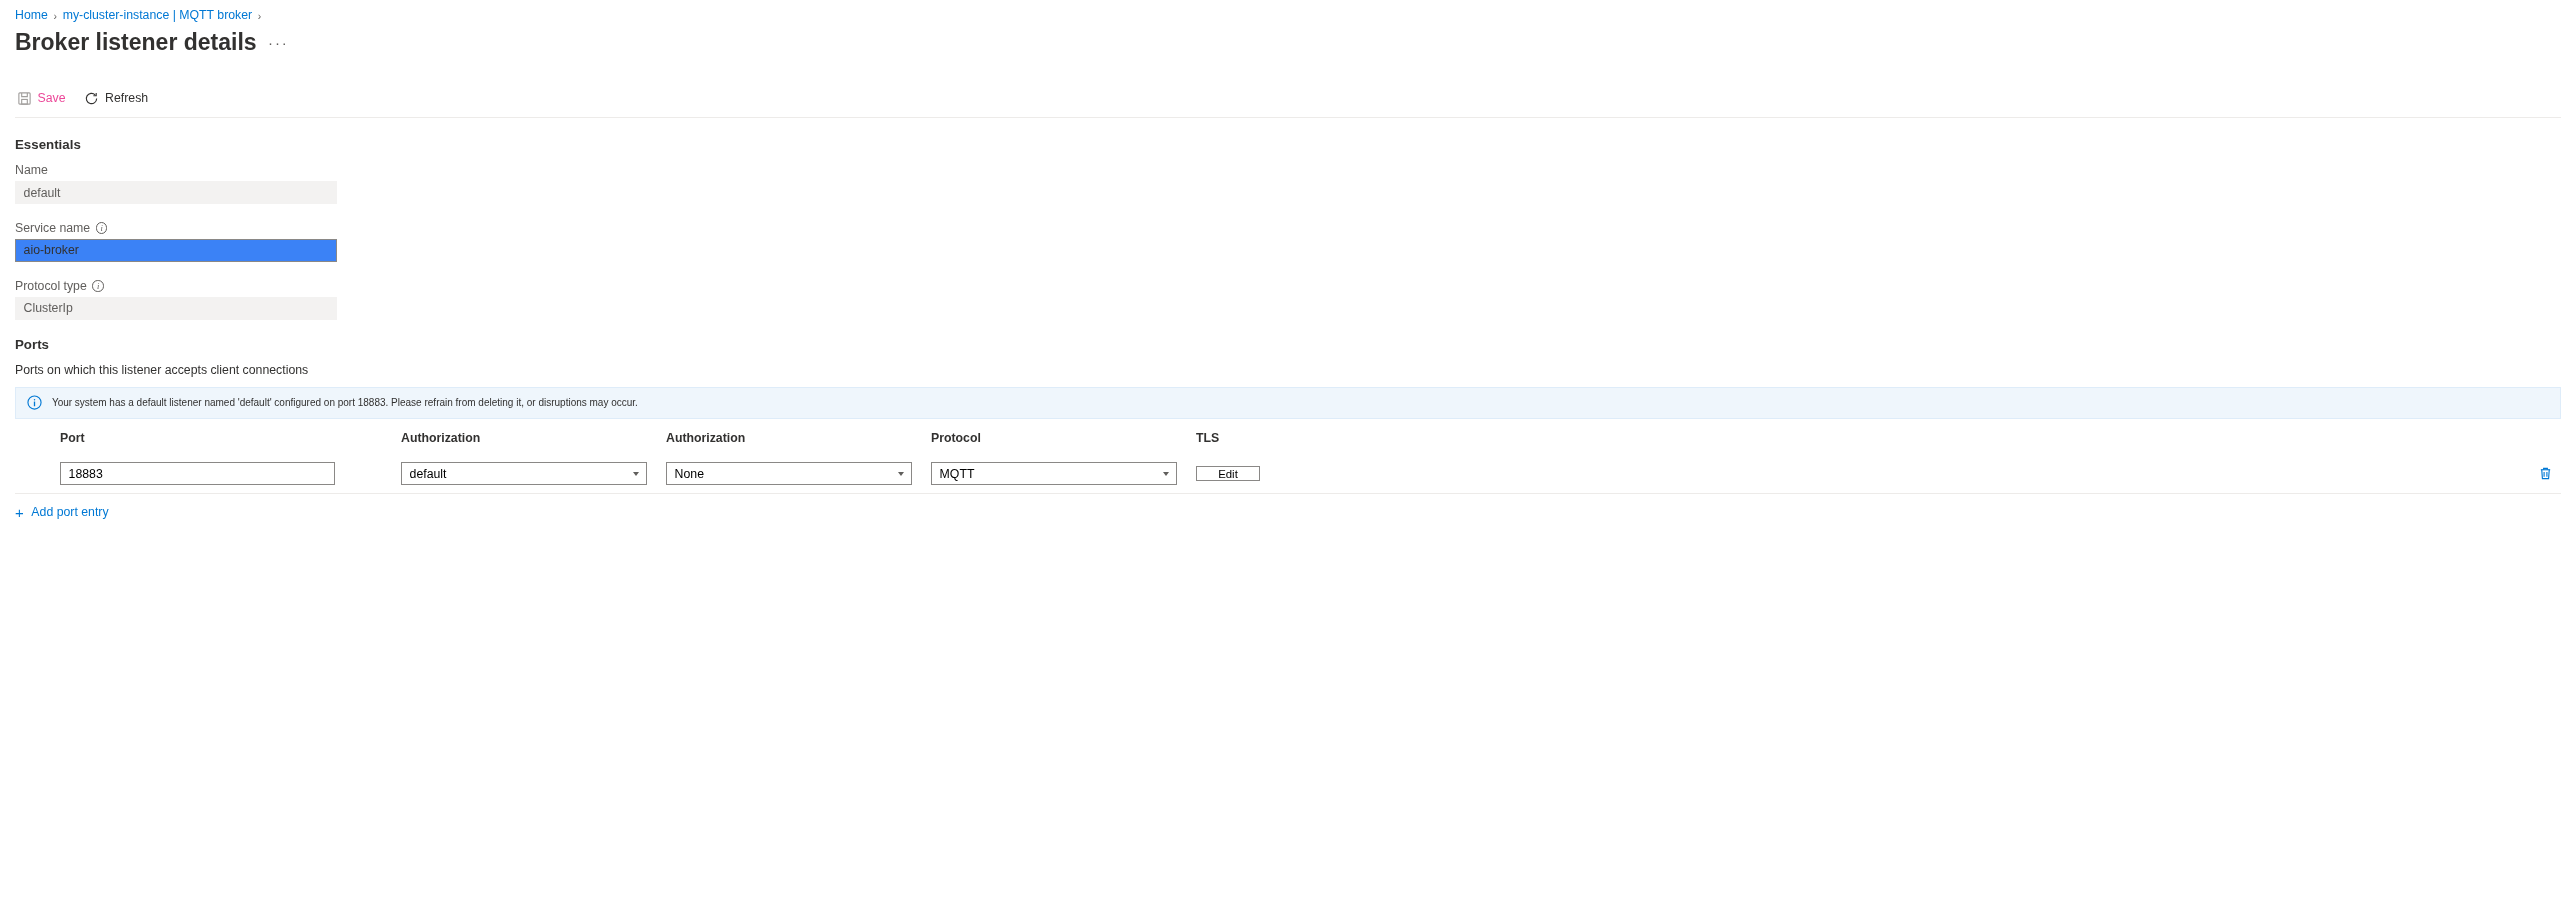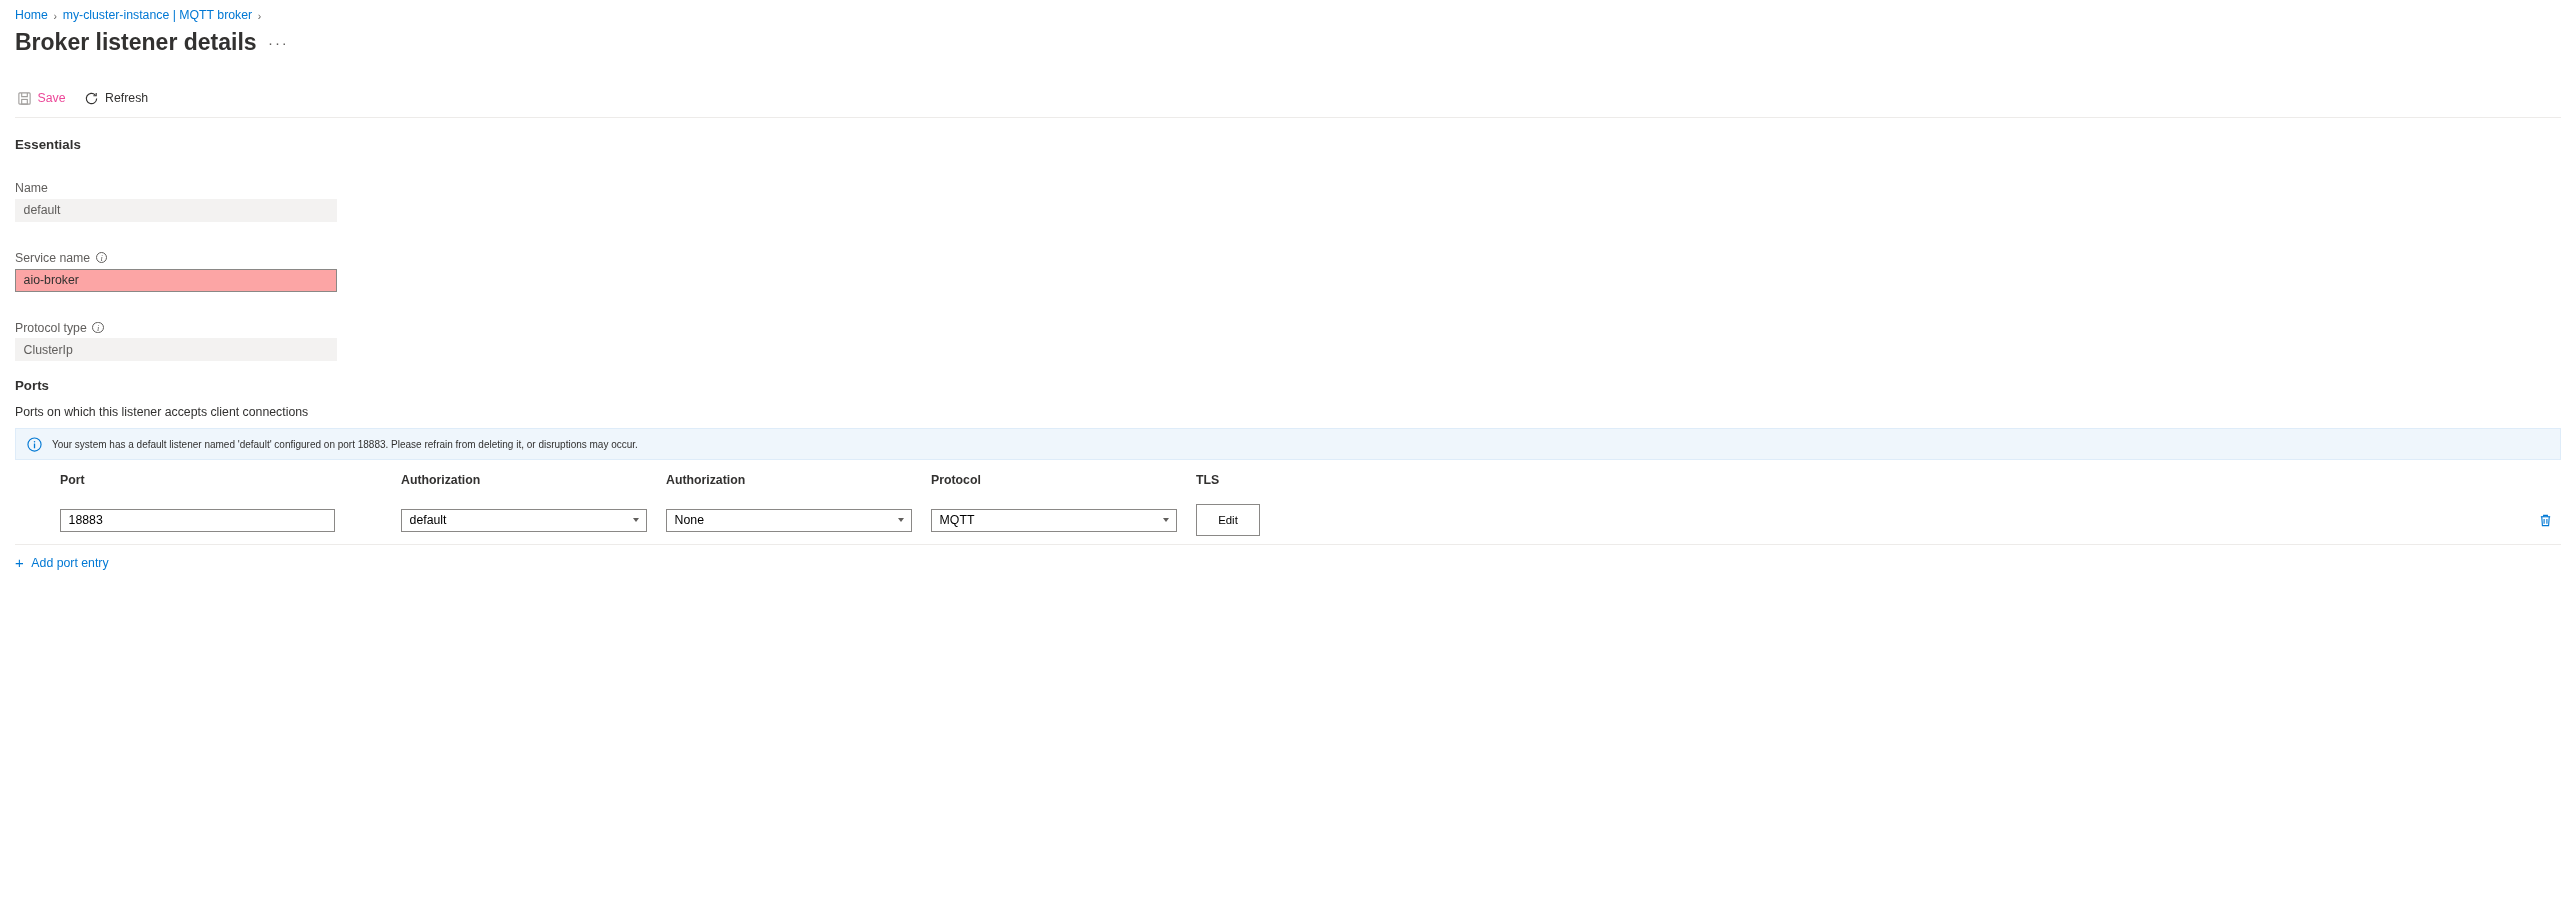--- a/index.html
+++ b/index.html
@@ -83,21 +83,20 @@
     .field-group {
       margin-bottom: 17px;
     }
     .field-label {
       display: flex;
       align-items: center;
       gap: 5.7px;
       font-size: 12.3px;
       color: #605e5c;
       margin-bottom: 3.8px;
-      margin-top: 29px;
     }
     .info-icon {
       width: 11.4px;
       height: 11.4px;
       border: 0.9px solid #605e5c;
       border-radius: 50%;
       display: inline-flex;
       align-items: center;
       justify-content: center;
       font-size: 8.5px;
@@ -105,21 +104,21 @@
       font-style: italic;
       font-family: Georgia, serif;
     }
     .text-input {
       width: 322px;
       height: 23px;
       padding: 1.9px 7.6px;
       border: 0.9px solid #8a8886;
       font-size: 12.3px;
       color: #323130;
-      background: #fca5a5;
+      background: #3b82f6;
     }
     .text-input.readonly {
       background: #f3f2f1;
       border-color: #f3f2f1;
       color: #605e5c;
     }
     .section-description {
       font-size: 12.3px;
       color: #323130;
       margin-bottom: 9.5px;
@@ -191,21 +190,21 @@
       transform: translateY(-50%);
       width: 0;
       height: 0;
       border-left: 3.8px solid transparent;
       border-right: 3.8px solid transparent;
       border-top: 4.7px solid #605e5c;
       pointer-events: none;
     }
     .edit-btn {
       width: 64px;
-      height: 32px;
+      height: 15px;
       border: 0.9px solid #8a8886;
       background: #ffffff;
       font-size: 11.4px;
       cursor: pointer;
     }
     .delete-btn {
       background: none;
       border: none;
       cursor: pointer;
       padding: 3.8px;

